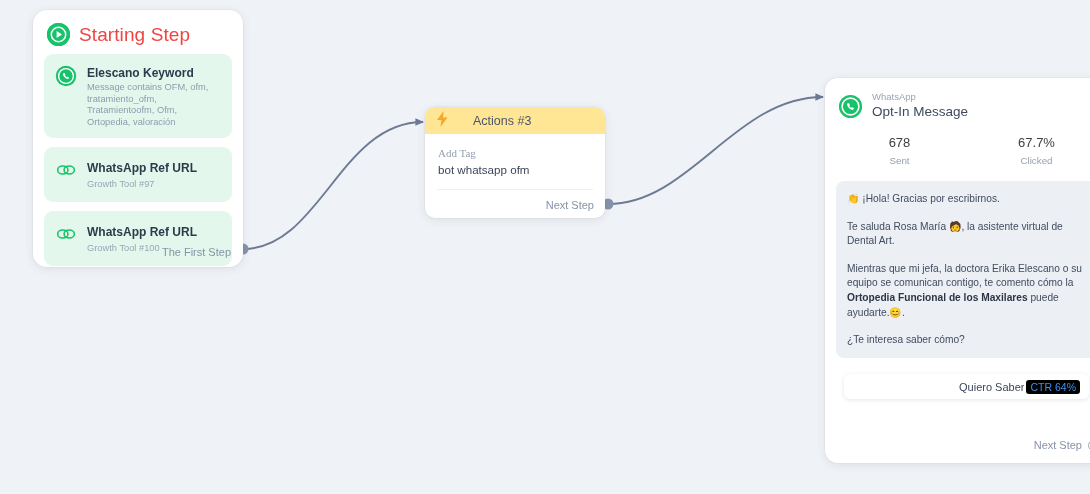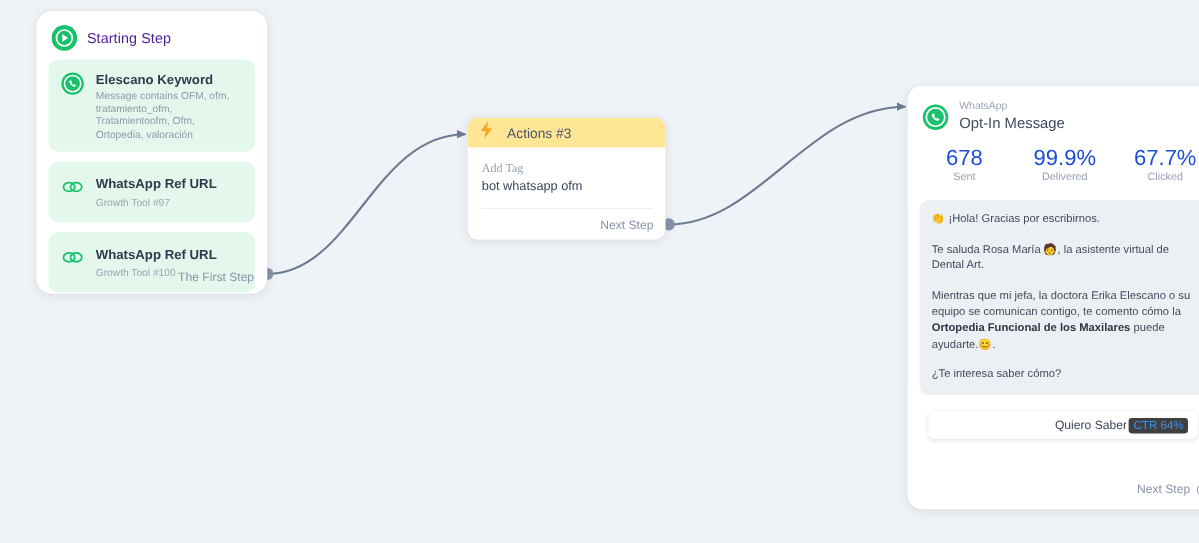--- a/index.html
+++ b/index.html
@@ -19,21 +19,21 @@
   .card{
     position:absolute;
     background:#ffffff;
     border-radius:12px;
     box-shadow:0 2px 10px rgba(60,75,100,.10), 0 0 0 1px rgba(60,75,100,.03);
   }
 
   
   #start-card{left:33px;top:10px;width:210px;height:257px;border-radius:14px;}
   .start-head{display:flex;align-items:center;gap:9px;padding:13px 0 8px 14px;}
-  .start-head-title{font-size:13px;color:#4c1d95;letter-spacing:.1px;}
+  .start-head-title{font-size:19px;color:#ef4444;letter-spacing:.1px;}
 
   .icon-circle{
     width:23px;height:23px;border-radius:50%;
     display:flex;align-items:center;justify-content:center;flex:0 0 auto;
   }
   .ic-green{background:#17c26a;}
 
   
   .sub{
     margin:0 11px 9px 11px;
@@ -54,37 +54,37 @@
   }
   .port-hollow{
     width:11px;height:11px;border-radius:50%;
     border:1.6px solid #9aa6bb;background:transparent;box-sizing:border-box;
     display:inline-block;
   }
 
   
   #actions-card{left:425px;top:107px;width:180px;height:111px;border-radius:10px;overflow:hidden;}
   .act-head{
-    background:#ffe694;height:27px;display:flex;align-items:center;gap:12px;padding-left:11px;
+    background:#ffe694;height:27px;display:flex;align-items:center;gap:24px;padding-left:11px;
   }
   .act-title{font-size:12.5px;color:#4c5668;}
   .act-body{padding:12px 0 0 13px;}
   .act-label{font-size:11px;color:#939fb1;line-height:14px;font-family:Liberation Serif, serif;}
   .act-value{font-size:11.6px;color:#3b465a;line-height:17px;margin-top:1px;}
   .act-divider{position:absolute;left:12px;right:12px;bottom:28px;height:1px;background:#eceff4;}
 
   
   #wa-card{left:825px;top:78px;width:286px;height:385px;border-radius:13px;}
   .wa-head{display:flex;gap:9px;padding:13px 0 0 13px;align-items:flex-start;}
   .wa-brand{font-size:9.5px;color:#9aa5b5;line-height:11px;}
   .wa-name{font-size:13.5px;color:#3e4a5d;line-height:17px;margin-top:1px;}
 
   .stats{display:flex;padding:10px 6px 0 6px;}
   .stat{flex:1;text-align:center;}
-  .stat-val{font-size:20px;color:#1d4ed8;line-height:20px;}
+  .stat-val{font-size:13px;color:#404040;line-height:20px;}
   .stat-lbl{font-size:9.8px;color:#96a1b1;line-height:13px;margin-top:1px;}
 
   .bubble{
     margin:14px 11px 0 11px;
     background:#eceff4;
     border-radius:8px;
     padding:11px 11px 10px 11px;
     font-size:10.2px;color:#414c5f;line-height:14.6px;
   }
   .bubble p{margin:0 0 13px 0;}
@@ -97,21 +97,21 @@
     height:25px;background:#ffffff;border-radius:6px;
     box-shadow:0 1px 4px rgba(60,75,100,.14);
     display:flex;align-items:center;justify-content:flex-end;
     padding-right:9px;gap:0px;overflow:hidden;
   }
   .wa-btn-label{
     font-size:11px;color:#3c4659;white-space:nowrap;
     max-width:74px;overflow:hidden;text-overflow:clip;
   }
   .ctr{
-    font-size:10.5px;color:#3b92ef;background:#404040;
+    font-size:10.5px;color:#3b92ef;background:#000000;
     padding:1px 4px;border-radius:3px;margin-left:2px;flex:0 0 auto;
   }
 
   .wa-foot{position:absolute;right:12px;bottom:12px;font-size:11px;color:#8793a7;display:flex;align-items:center;gap:6px;}
 </style>
 </head>
 <body>
 
 <div id="canvas">
 
@@ -223,24 +223,20 @@
         <div class="wa-name">Opt-In Message</div>
       </span>
     </div>
 
     <div class="stats">
       <div class="stat">
         <div class="stat-val">678</div>
         <div class="stat-lbl">Sent</div>
       </div>
       <div class="stat">
-        <div class="stat-val">99.9%</div>
-        <div class="stat-lbl">Delivered</div>
-      </div>
-      <div class="stat">
         <div class="stat-val">67.7%</div>
         <div class="stat-lbl">Clicked</div>
       </div>
     </div>
 
     <div class="bubble">
       <p>
         <span class="emo">👏</span>
         <span>¡Hola! Gracias por escribirnos.</span>
       </p>

